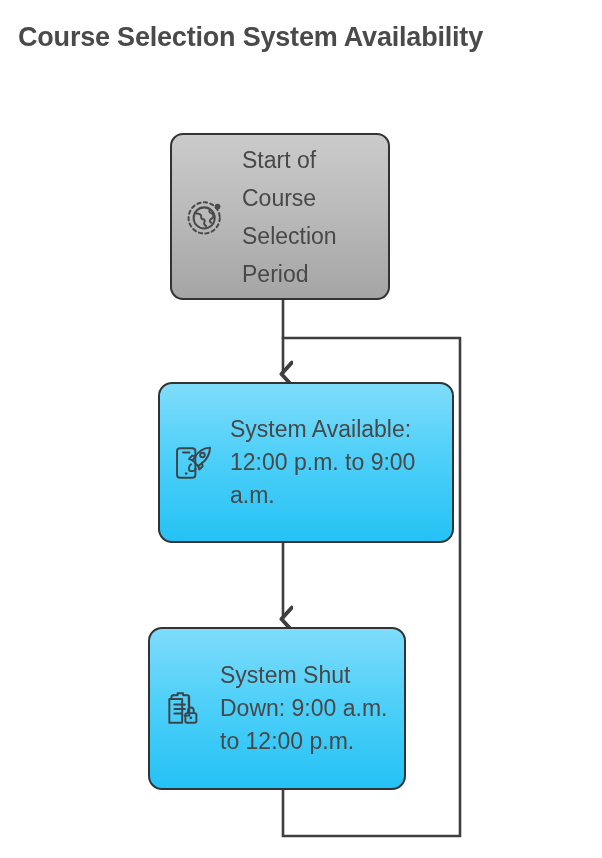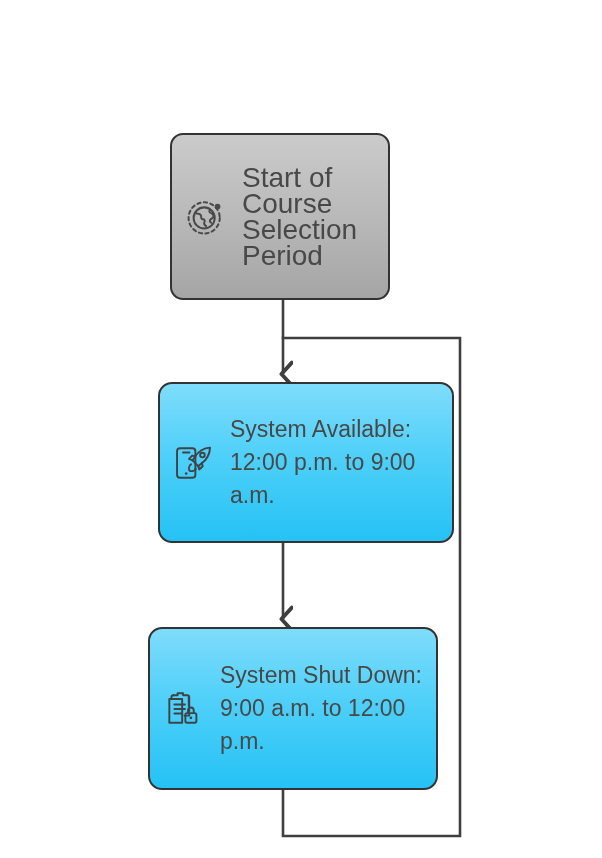--- a/index.html
+++ b/index.html
@@ -65,21 +65,21 @@
   .node-available {
     left: 158px;
     top: 382px;
     width: 296px;
     height: 161px;
     background: linear-gradient(180deg, #7fdcfb 0%, #4fd0f9 45%, #25c2f5 100%);
   }
   .node-shutdown {
     left: 148px;
     top: 627px;
-    width: 290px;
+    width: 258px;
     height: 163px;
     background: linear-gradient(180deg, #7fdcfb 0%, #4fd0f9 45%, #25c2f5 100%);
   }
 
   .node-icon {
     flex: 0 0 auto;
     width: 48px;
     height: 48px;
     margin-left: 10px;
     display: flex;
@@ -91,29 +91,30 @@
   .node-label {
     flex: 1 1 auto;
     color: #484848;
     font-size: 23px;
     line-height: 33px;
     text-align: left;
     padding-left: 12px;
     padding-right: 8px;
     white-space: pre-line;
   }
-  .node-start .node-label { font-size: 28px; line-height: 26px; }
+  .node-start .node-label { font-size: 23px; line-height: 38px; }
   .node-available .node-label { font-size: 23px; line-height: 33px; }
   .node-shutdown .node-label { font-size: 23px; line-height: 33px; }
 </style>
 </head>
 <body>
 
 <div id="flowchart-root">
 
+  <div class="chart-title">Course Selection System Availability</div>
 
   <svg class="edge-layer" viewBox="0 0 602 858" width="602" height="858" xmlns="http://www.w3.org/2000/svg">
     <defs>
       <marker id="arrowhead" markerWidth="10" markerHeight="10" refX="5.4" refY="4" orient="auto" markerUnits="strokeWidth">
         <path d="M1,0.6 L5.4,4.6 L9.8,0.6" fill="none" stroke="#3f3f3f" stroke-width="1.5" stroke-linecap="round" stroke-linejoin="round"></path>
       </marker>
     </defs>
 
     <path d="M 283,790 L 283,836 L 460,836 L 460,338 L 283,338" fill="none" stroke="#3f3f3f" stroke-width="2.6" stroke-linecap="square" stroke-linejoin="miter"></path>
 

